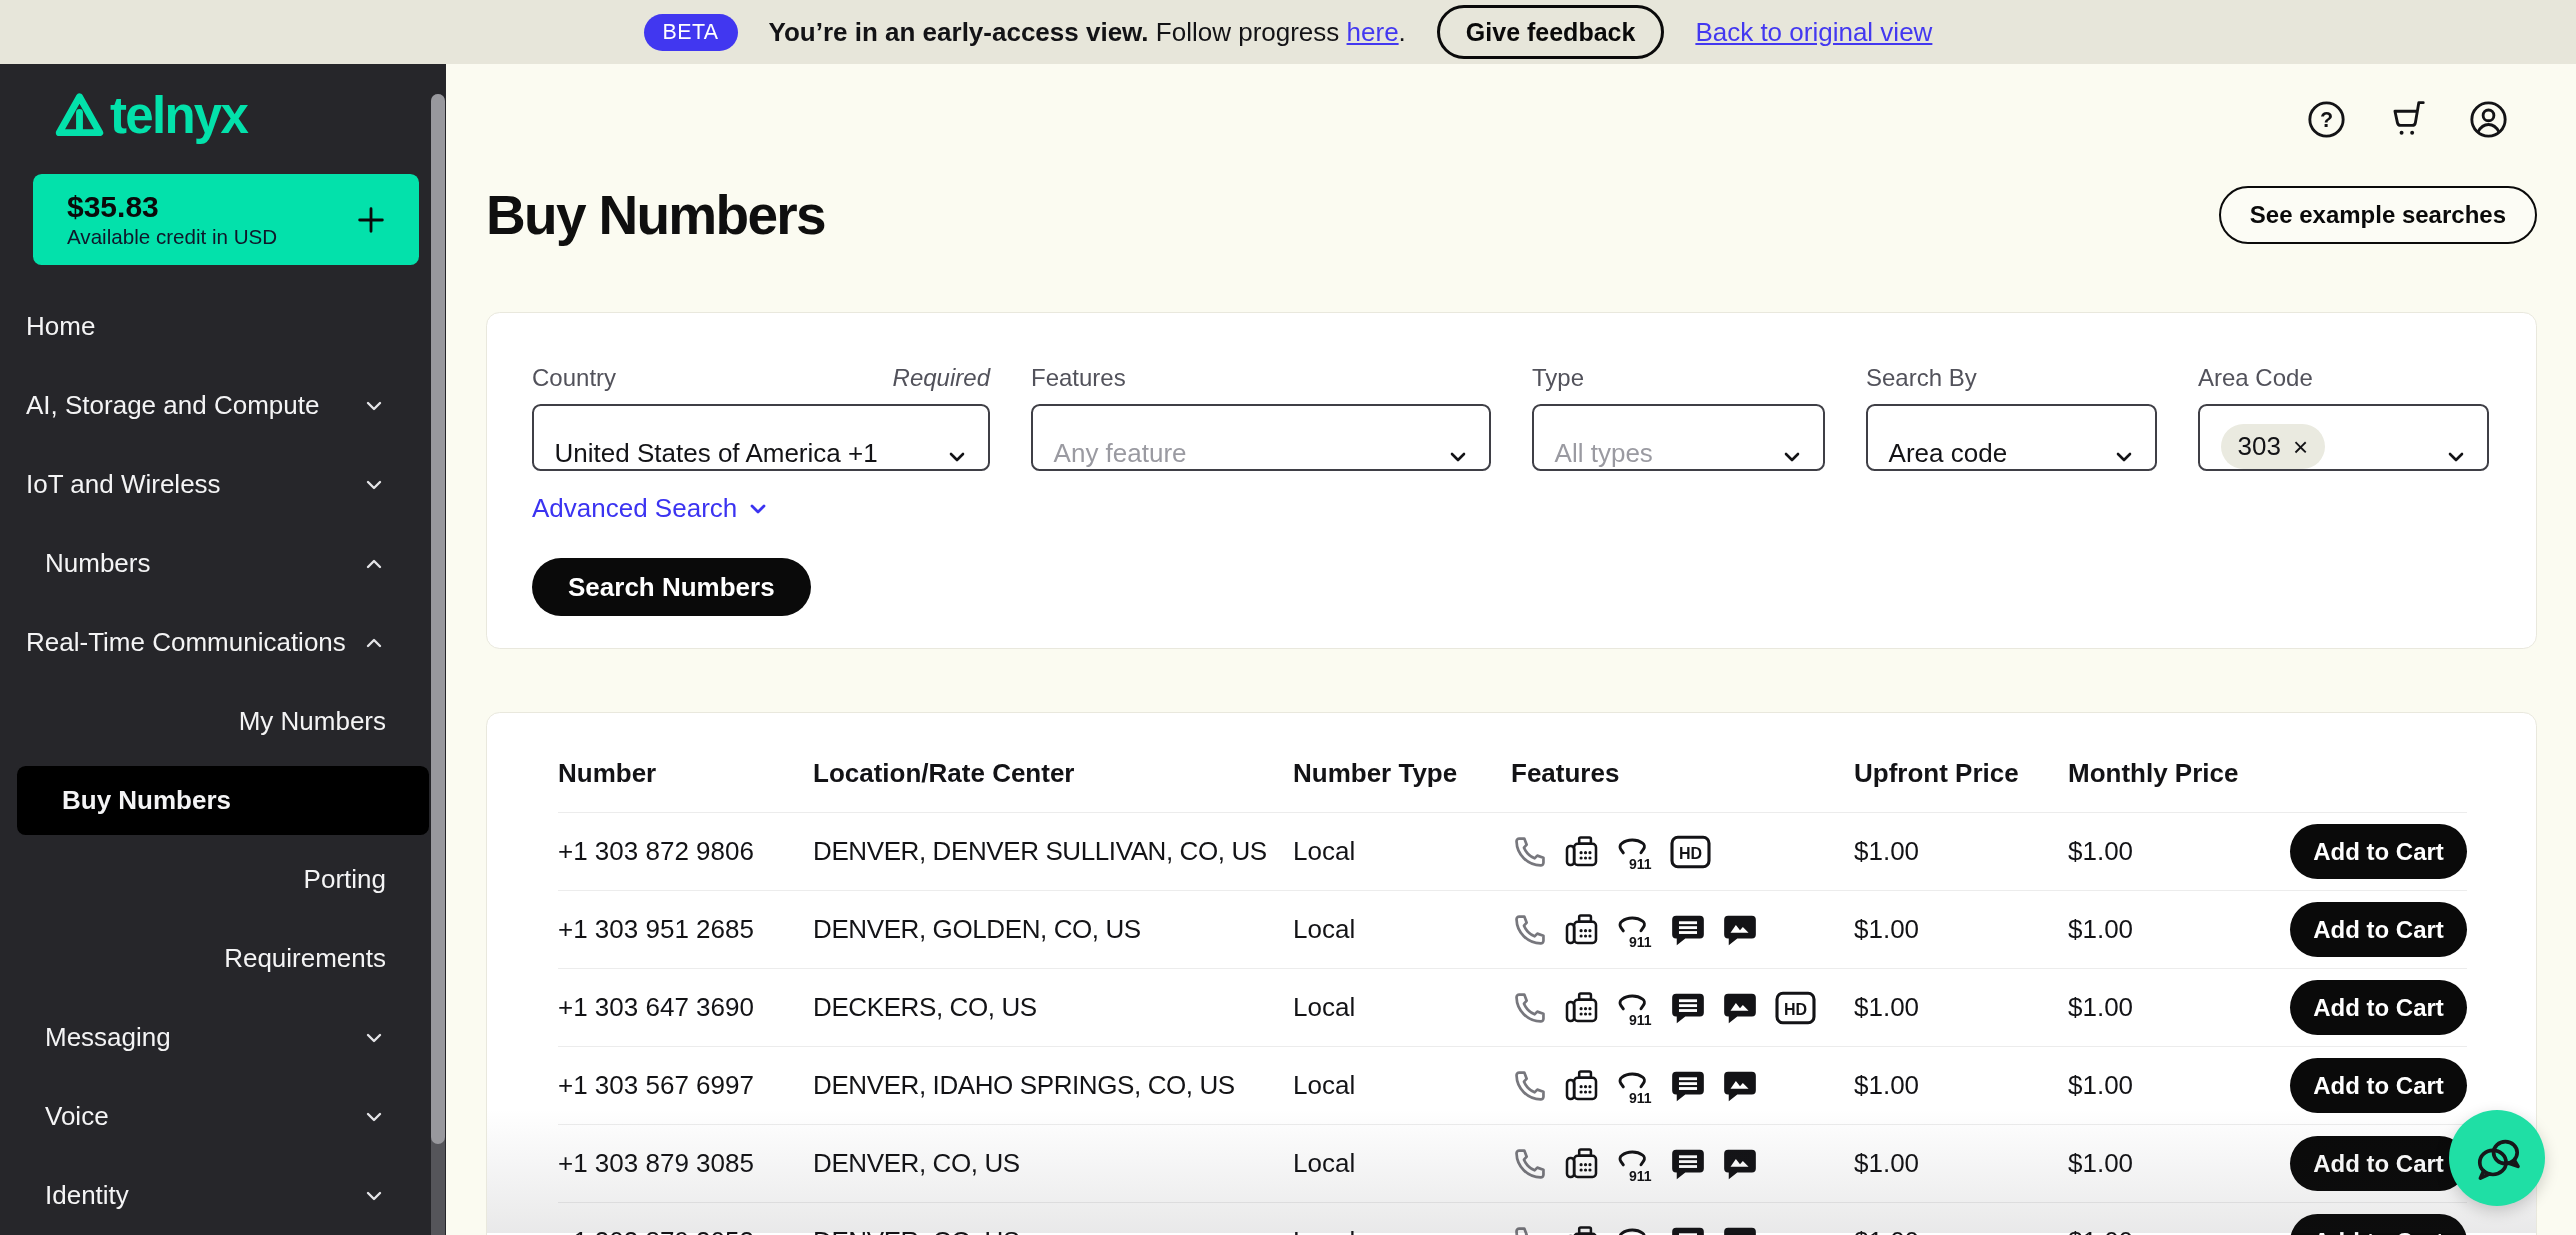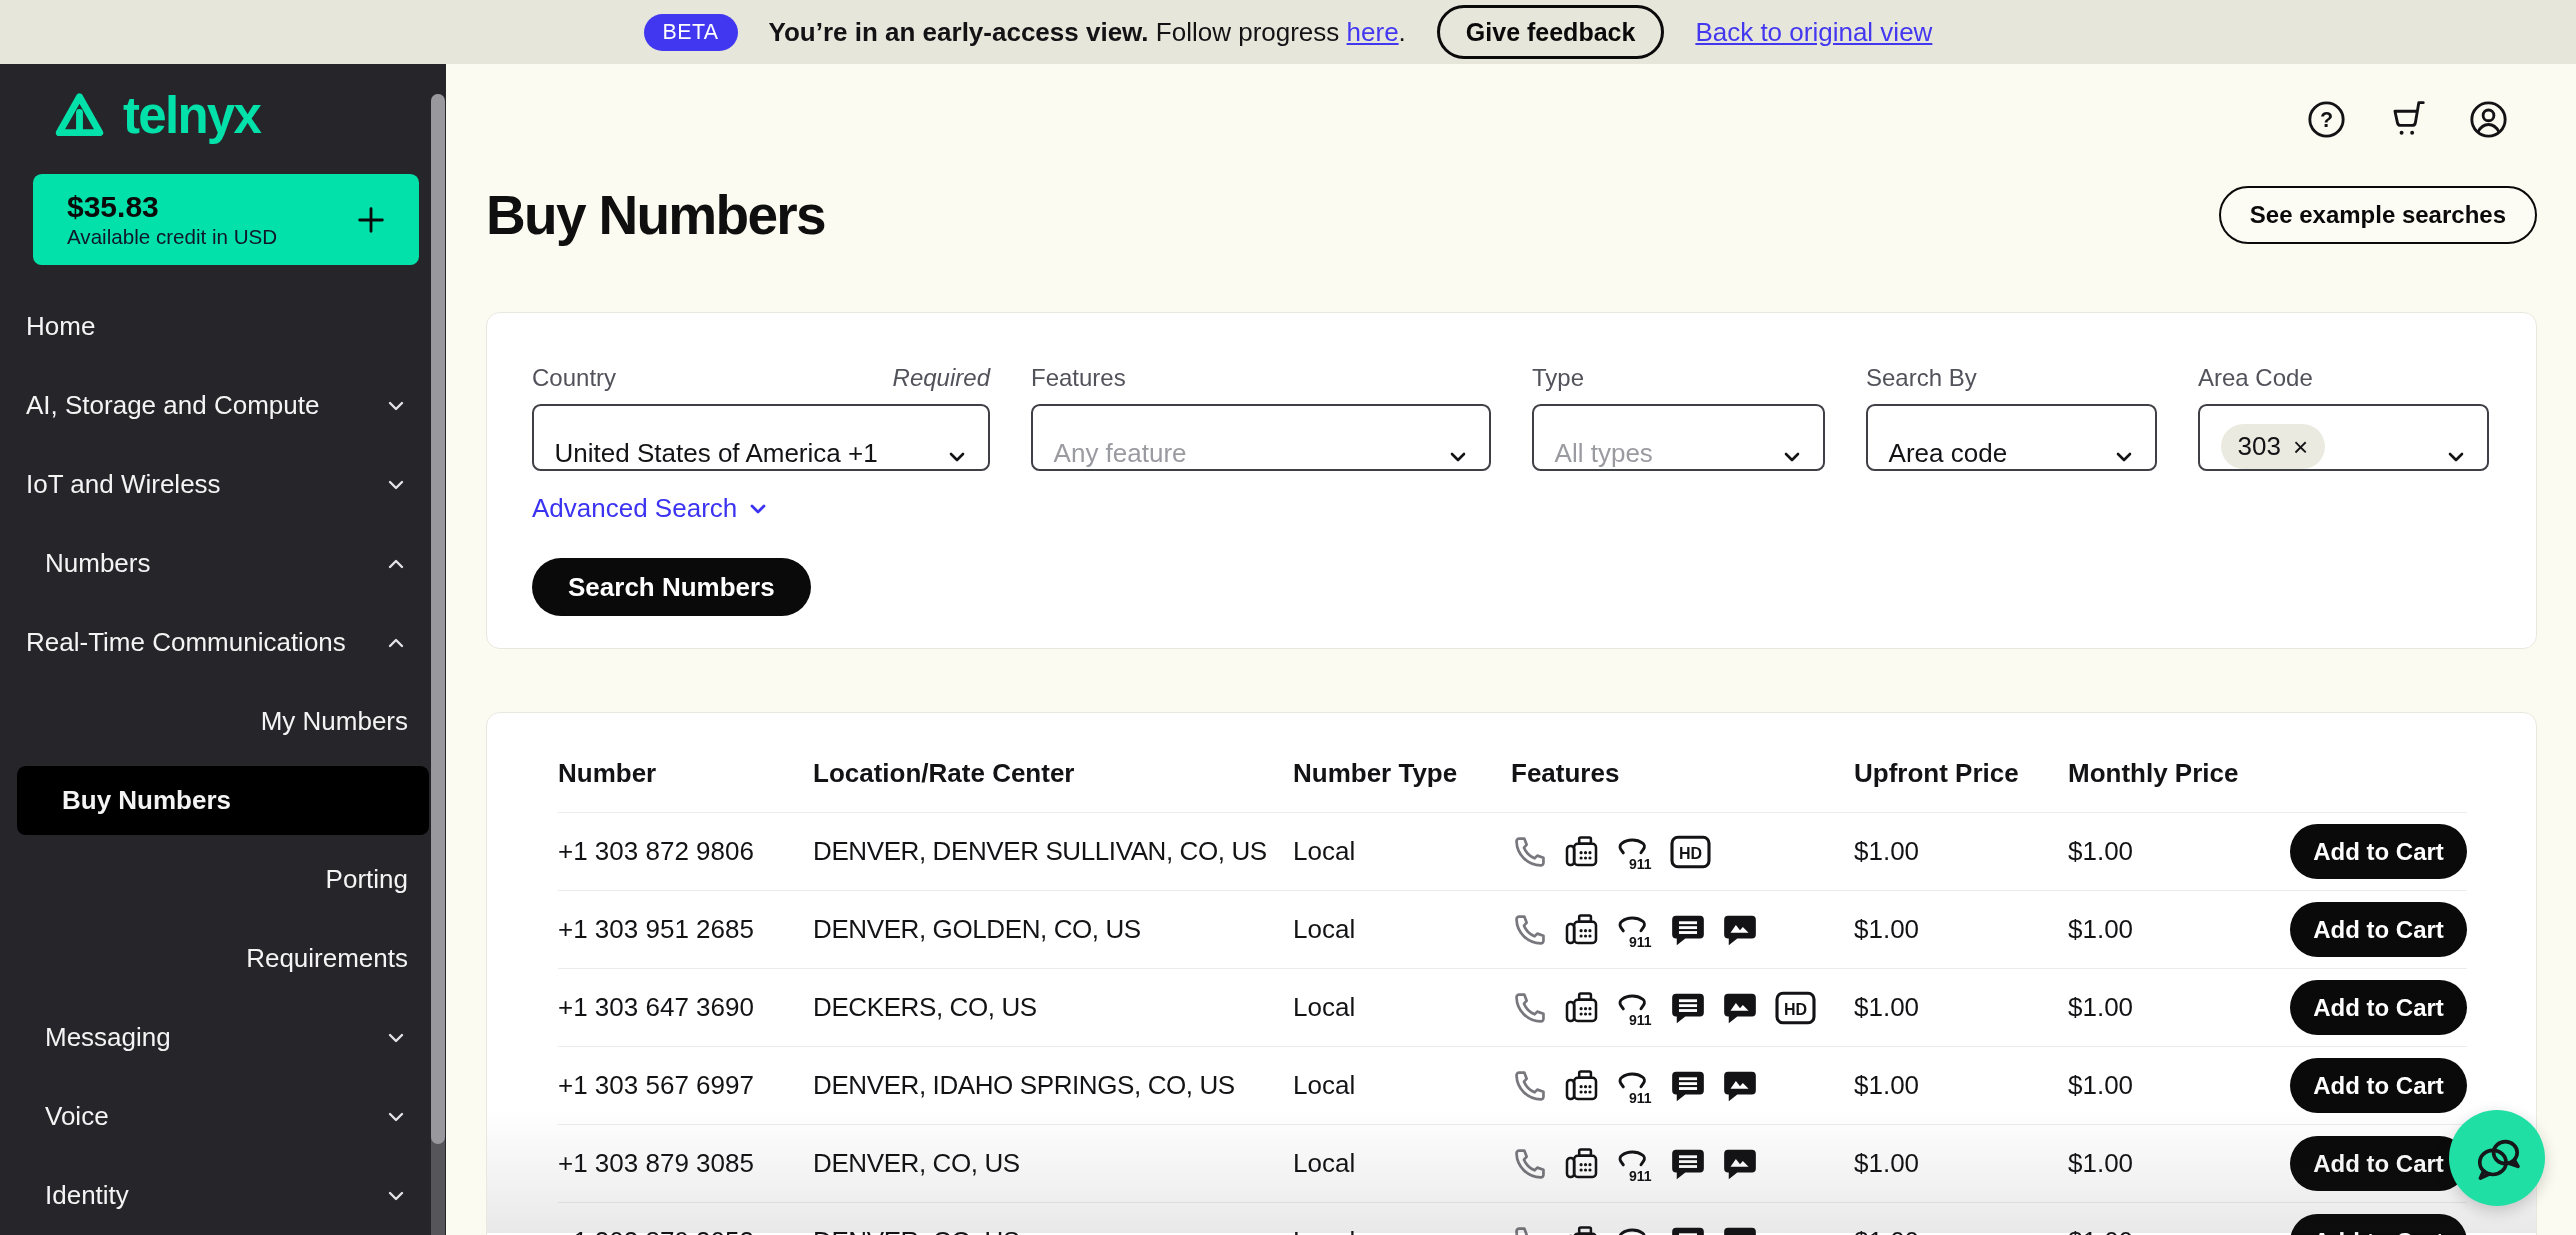--- a/index.html
+++ b/index.html
@@ -14,32 +14,32 @@
   .banner-msg{font-size:26px;color:#131316;}
   .banner-msg b{font-weight:700;}
   .link{color:#4338F0;text-decoration:underline;cursor:pointer;}
   .feedback-btn{border:3px solid #0a0a0a;border-radius:856px;background:transparent;
                 font-weight:700;font-size:25px;padding:9.4px 26px;cursor:pointer;
                 font-family:inherit;color:#0a0a0a;text-align:center;}
   .back-link{font-size:26px;}
 
   
   .sidebar{position:absolute;left:0;top:64px;width:446px;height:1171px;background:#26262A;}
-  .logo{position:absolute;left:53px;top:26px;display:flex;align-items:center;gap:17px;}
+  .logo{position:absolute;left:53px;top:26px;display:flex;align-items:center;gap:4px;}
   .logo-glyph{width:53px;height:51px;}
   .logo-text{color:#03E1AB;font-size:51px;font-weight:700;letter-spacing:-1.7px;line-height:51px;}
   .credit-card{position:absolute;left:33px;top:110px;width:386px;height:91px;background:#03E1AB;
                border-radius:8.6px;display:flex;align-items:center;justify-content:space-between;
                padding:0 31px 0 34px;box-sizing:border-box;cursor:pointer;}
   .credit-amount{font-size:30px;font-weight:700;color:#0a0a0a;line-height:34px;}
   .credit-label{font-size:20.6px;color:#0f172a;line-height:26px;}
   .plus-icon{width:34px;height:34px;color:#0a0a0a;}
   .nav{position:absolute;left:0;top:223px;right:0;}
   .nav-item{height:79px;display:flex;align-items:center;color:#F4F4F5;font-size:26px;
-            padding-right:38px;cursor:pointer;box-sizing:border-box;}
+            padding-right:60px;cursor:pointer;box-sizing:border-box;}
   .nav-item .lbl{flex:1;}
   .lvl1{padding-left:26px;} .lvl2{padding-left:45px;} .lvl3{padding-left:62px;text-align:right;}
   .nav-chevron{width:24px;height:24px;color:#E4E4E7;flex:none;}
   .nav-chevron.up{transform:rotate(180deg);}
   .nav-item.selected{background:#000;border-radius:8.6px;margin:5.1px 17px;height:69px;
                      font-weight:700;padding-left:45px;}
   .side-scrollbar{position:absolute;right:0.9px;top:30px;bottom:0;width:13.7px;background:#55555a;
                   border-radius:6.9px 6.9px 0 0;}
   .side-scrollbar .thumb{position:absolute;left:0;top:0;width:13.7px;height:92%;background:#98989D;
                   border-radius:6.9px;}

